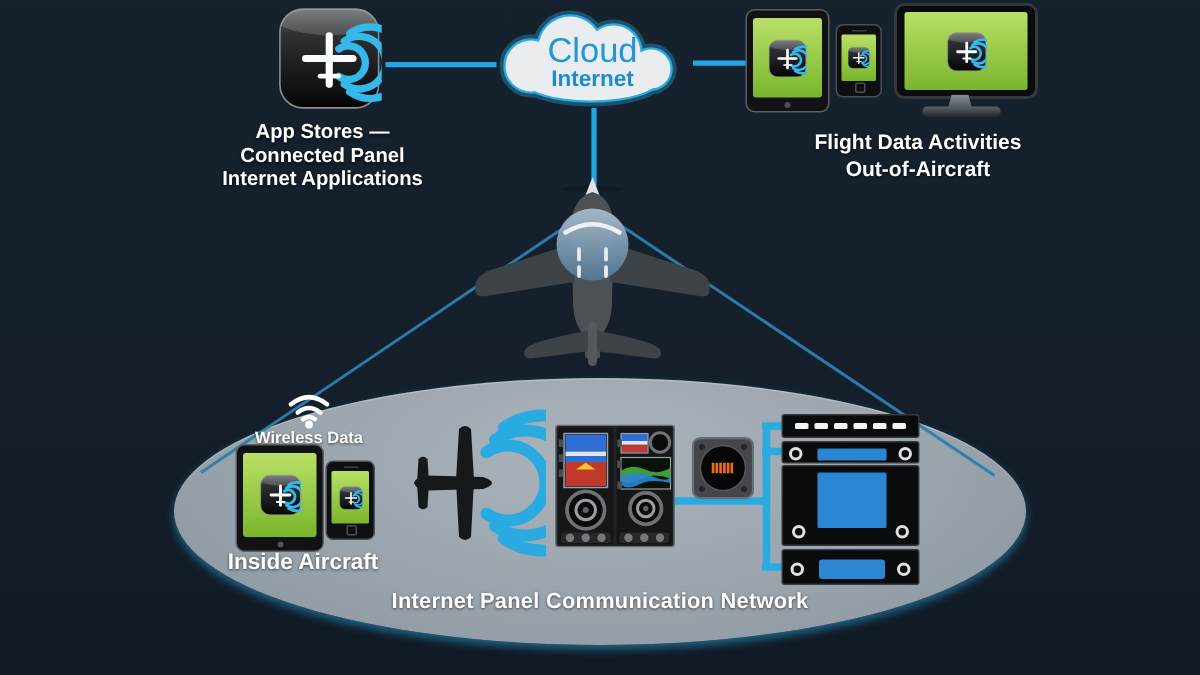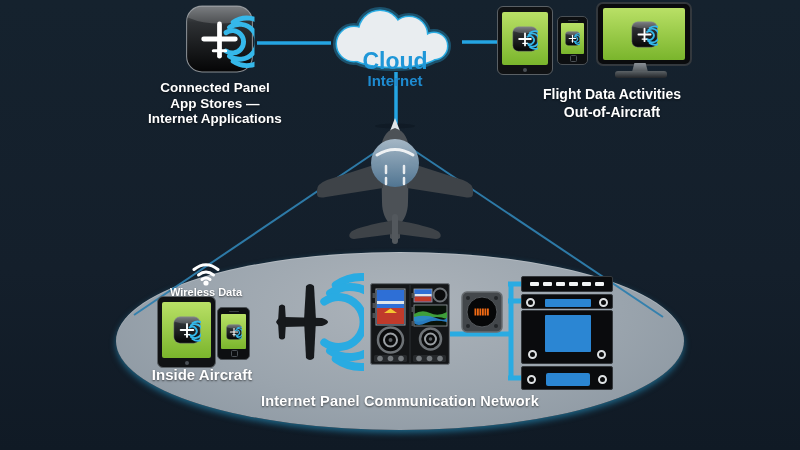--- a/index.html
+++ b/index.html
@@ -5,21 +5,21 @@
   html,body{margin:0;padding:0;background:#0d161f;}
   #stage{position:relative;width:800px;height:450px;overflow:hidden;
          background:linear-gradient(180deg,#15222e 0%,#141f2b 60%,#101a25 100%);
          font-family:"Liberation Sans",sans-serif;}
   .abs{position:absolute;}
   
   .lbl-white{color:#fff;font-weight:bold;text-align:center;text-shadow:0 1px 2px rgba(0,0,0,.6);}
   .tl-label{left:122px;top:80px;width:186px;font-size:13.5px;line-height:15.5px;}
   .tr-label{left:517px;top:86px;width:190px;font-size:14px;line-height:17.5px;}
   .cloud-text{left:330px;top:21px;width:130px;text-align:center;}
-  .cloud-title{font-size:23px;font-weight:bold;color:#1f97d8;line-height:24px;margin-top:28px;}
+  .cloud-title{font-size:23px;font-weight:normal;color:#1f97d8;line-height:24px;}
   .cloud-sub{font-size:15px;font-weight:bold;color:#1e8bd0;line-height:15px;}
   .wireless-label{left:146px;top:286px;width:120px;font-size:11px;}
   .inside-label{left:138px;top:366px;width:128px;font-size:15px;}
   .caption{left:200px;top:393px;width:400px;font-size:14.5px;letter-spacing:.2px;}
   
   .net-ellipse{left:116px;top:252px;width:568px;height:178px;border-radius:50%;
     background:radial-gradient(ellipse at 50% 30%,#acb3ba 0%,#9aa4ad 55%,#8e99a3 85%,#87939e 100%);
     box-shadow:0 3px 6px rgba(41,171,226,.5),inset 0 1px 0 rgba(255,255,255,.2);}
   
   .tablet{background:#101214;border:1px solid #5a6065;border-radius:6px;}
@@ -102,22 +102,22 @@
       <line x1="508" y1="284" x2="524" y2="284"></line>
       <line x1="508" y1="301" x2="524" y2="301"></line>
       <line x1="508" y1="378" x2="524" y2="378"></line>
     </g>
   </svg>
 
   <svg class="abs" style="left:183px;top:4px" width="73" height="70" viewBox="0 0 100 100">
       <use href="#cpicon" xlink:href="#cpicon"></use>
     </svg>
   <div class="abs lbl-white tl-label">
+    <div>App Stores —</div>
     <div>Connected Panel</div>
-    <div>App Stores —</div>
     <div>Internet Applications</div>
   </div>
 
   <svg class="abs" style="left:320px;top:0" width="152" height="80" viewBox="0 0 152 80">
     <g fill="none" stroke="#29abe2" stroke-width="8" opacity="0.35">
       <circle cx="34" cy="44" r="17"></circle>
         <circle cx="60" cy="32" r="21"></circle>
         <circle cx="89" cy="35" r="18"></circle>
       <circle cx="114" cy="46" r="13"></circle>
         <ellipse cx="74" cy="52" rx="46" ry="15"></ellipse>

